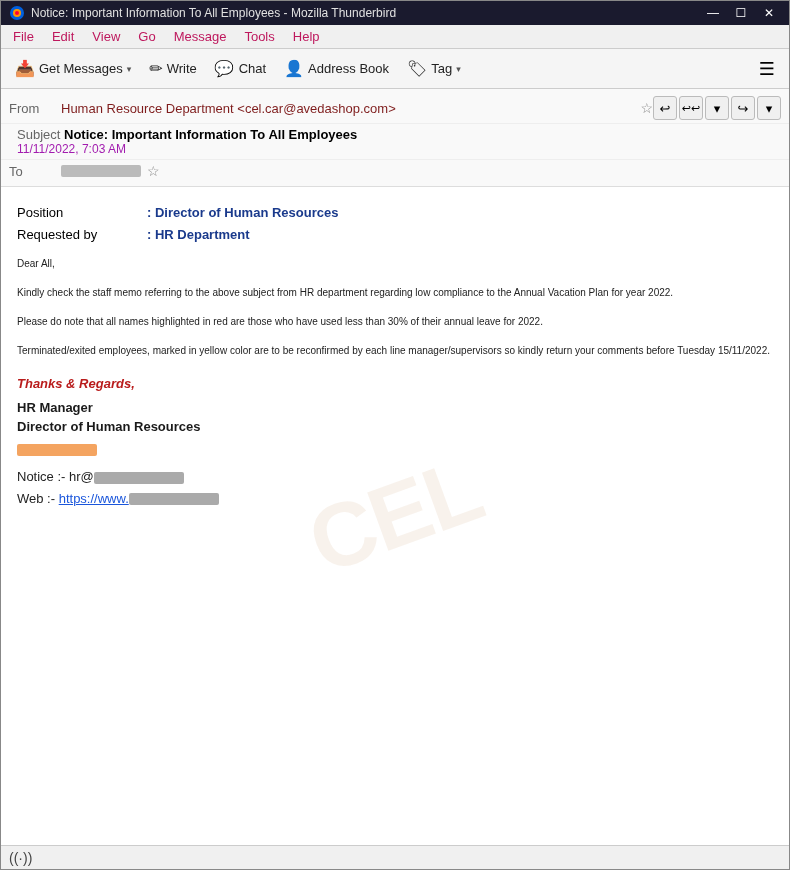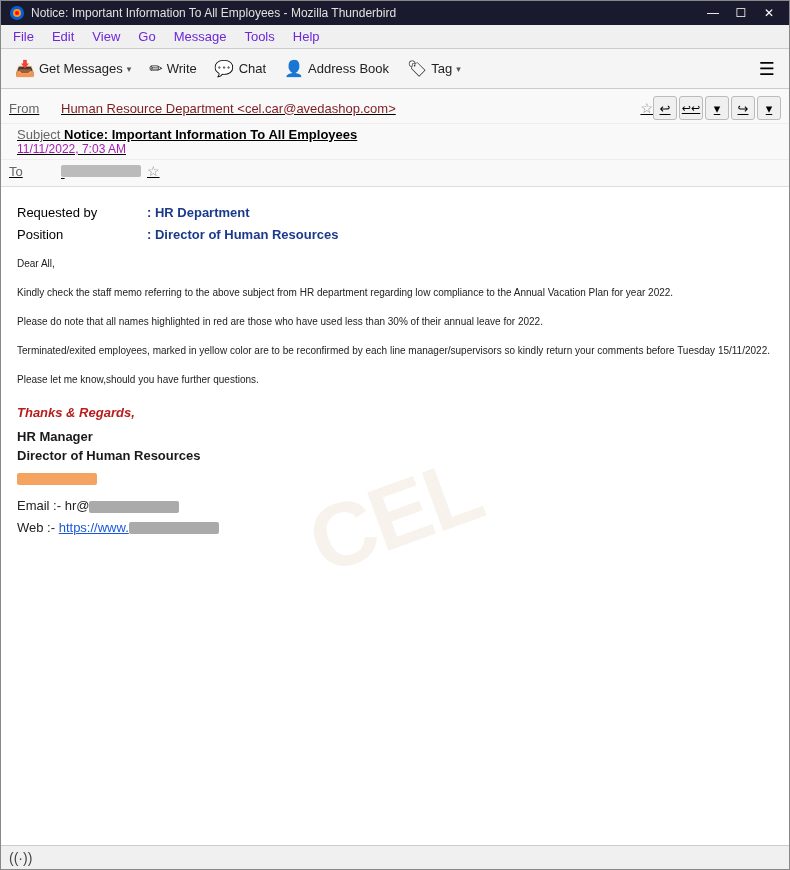--- a/index.html
+++ b/index.html
@@ -61,21 +61,21 @@
       align-items: center;
       padding: 0 4px;
       border-bottom: 1px solid #ccc;
       gap: 2px;
     }
     .menu-item {
       padding: 2px 8px;
       font-size: 13px;
       cursor: pointer;
       border-radius: 2px;
-      color: #6d28d9;
+      color: #be185d;
     }
 
     
     .toolbar {
       background: #f5f5f5;
       height: 40px;
       display: flex;
       align-items: center;
       padding: 0 6px;
       border-bottom: 1px solid #ccc;
@@ -112,21 +112,20 @@
       background: #f9f9f9;
       border-bottom: 1px solid #ddd;
       padding: 4px 0;
     }
     .header-row {
       display: flex;
       align-items: center;
       padding: 3px 8px;
       font-size: 13px;
       border-bottom: 1px solid #eee;
-      text-decoration: underline;
     }
     .header-row:last-child { border-bottom: none; }
     .header-label {
       color: #666;
       width: 52px;
       flex-shrink: 0;
       font-size: 13px;
     }
     .header-value {
       flex: 1;
@@ -412,49 +411,48 @@
     </div>
   </div>
 
   <div class="email-body">
     <div class="watermark">CEL</div>
 
     <div class="email-content">
 
       <div class="info-block">
         <div class="info-row">
+          <span class="info-key">Position</span>
+          <span class="info-val">: Director of Human Resources</span>
+        </div>
+        <div class="info-row">
           <span class="info-key">Requested by</span>
           <span class="info-val">: HR Department</span>
         </div>
-        <div class="info-row">
-          <span class="info-key">Position</span>
-          <span class="info-val">: Director of Human Resources</span>
-        </div>
       </div>
 
       <div class="body-para">Dear All,</div>
 
       <div class="body-para">Kindly check the staff memo referring to the above subject from HR department regarding low compliance to the Annual Vacation Plan for year 2022.</div>
 
 
       <div class="body-para">Please do note that all names highlighted in red are those who have used less than 30% of their annual leave for 2022.</div>
 
       <div class="body-para">Terminated/exited employees, marked in yellow color are to be reconfirmed by each line manager/supervisors so kindly return your comments before Tuesday 15/11/2022.</div>
 
-      <div class="body-para">Please let me know,should you have further questions.</div>
 
       <div class="signature">
         <div class="sig-thanks">Thanks &amp; Regards,</div>
         <div class="sig-name">HR Manager</div>
         <div class="sig-name">Director of Human Resources</div>
         <div style="margin:4px 0;">
           <span class="sig-phone">&nbsp;&nbsp;&nbsp;&nbsp;&nbsp;&nbsp;&nbsp;&nbsp;&nbsp;&nbsp;&nbsp;&nbsp;&nbsp;&nbsp;&nbsp;</span>
         </div>
         <div class="sig-line">
-          <span>Email :-</span>
+          <span>Notice :-</span>
           <span>hr@</span><span class="sig-blurred"></span>
         </div>
         <div class="sig-line">
           <span>Web   :-</span>
           <a class="sig-link">
             <span>https://www.</span><span class="sig-blurred"></span>
           </a>
         </div>
       </div>
     </div>

